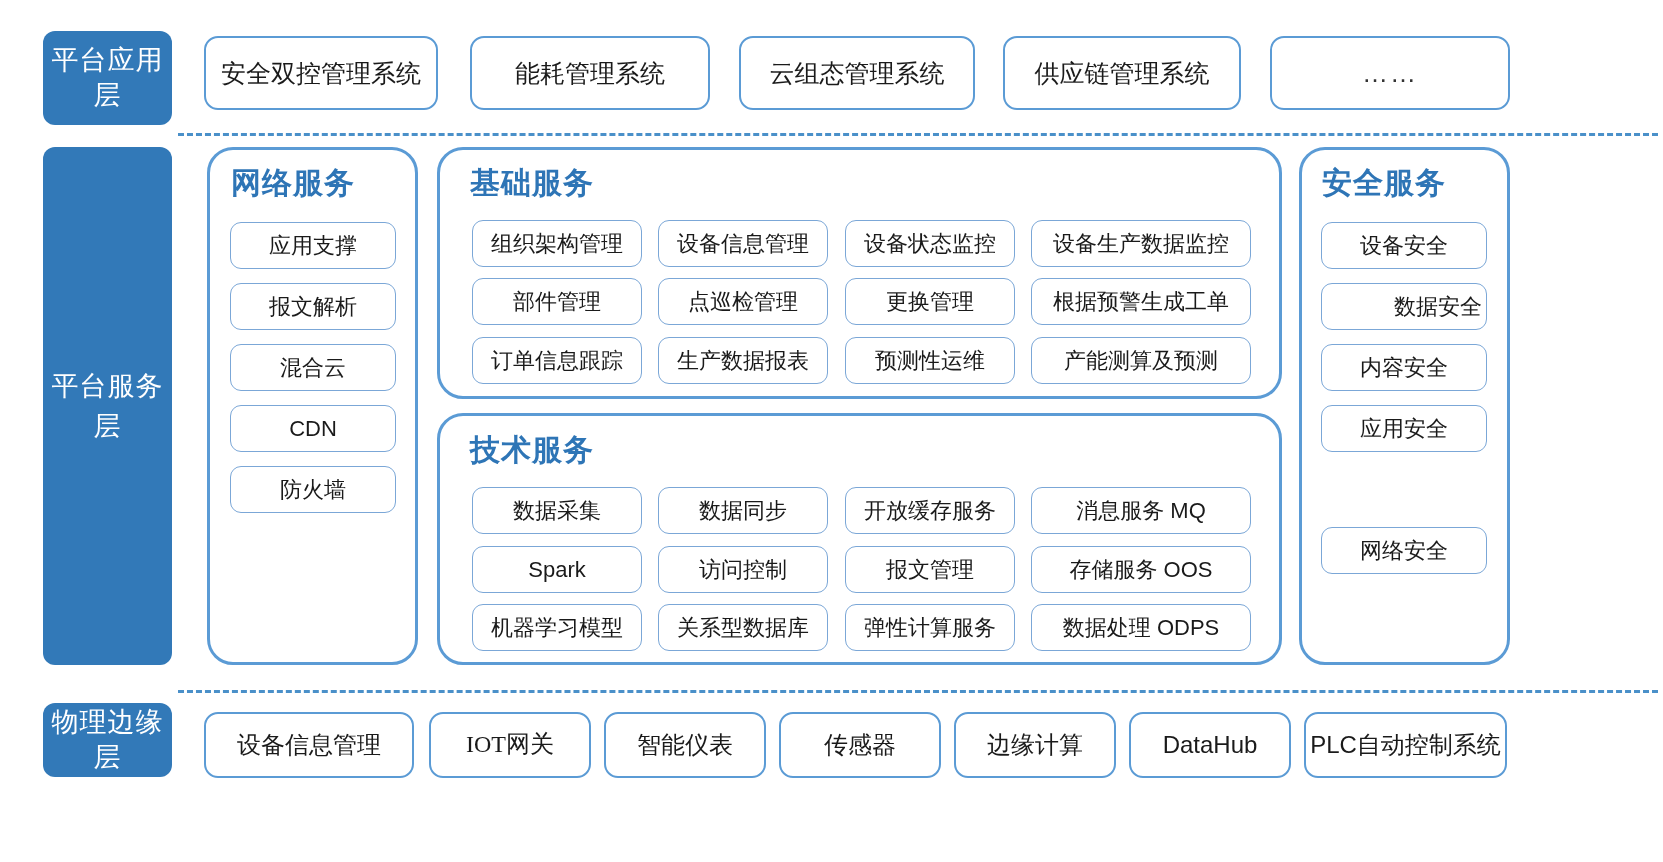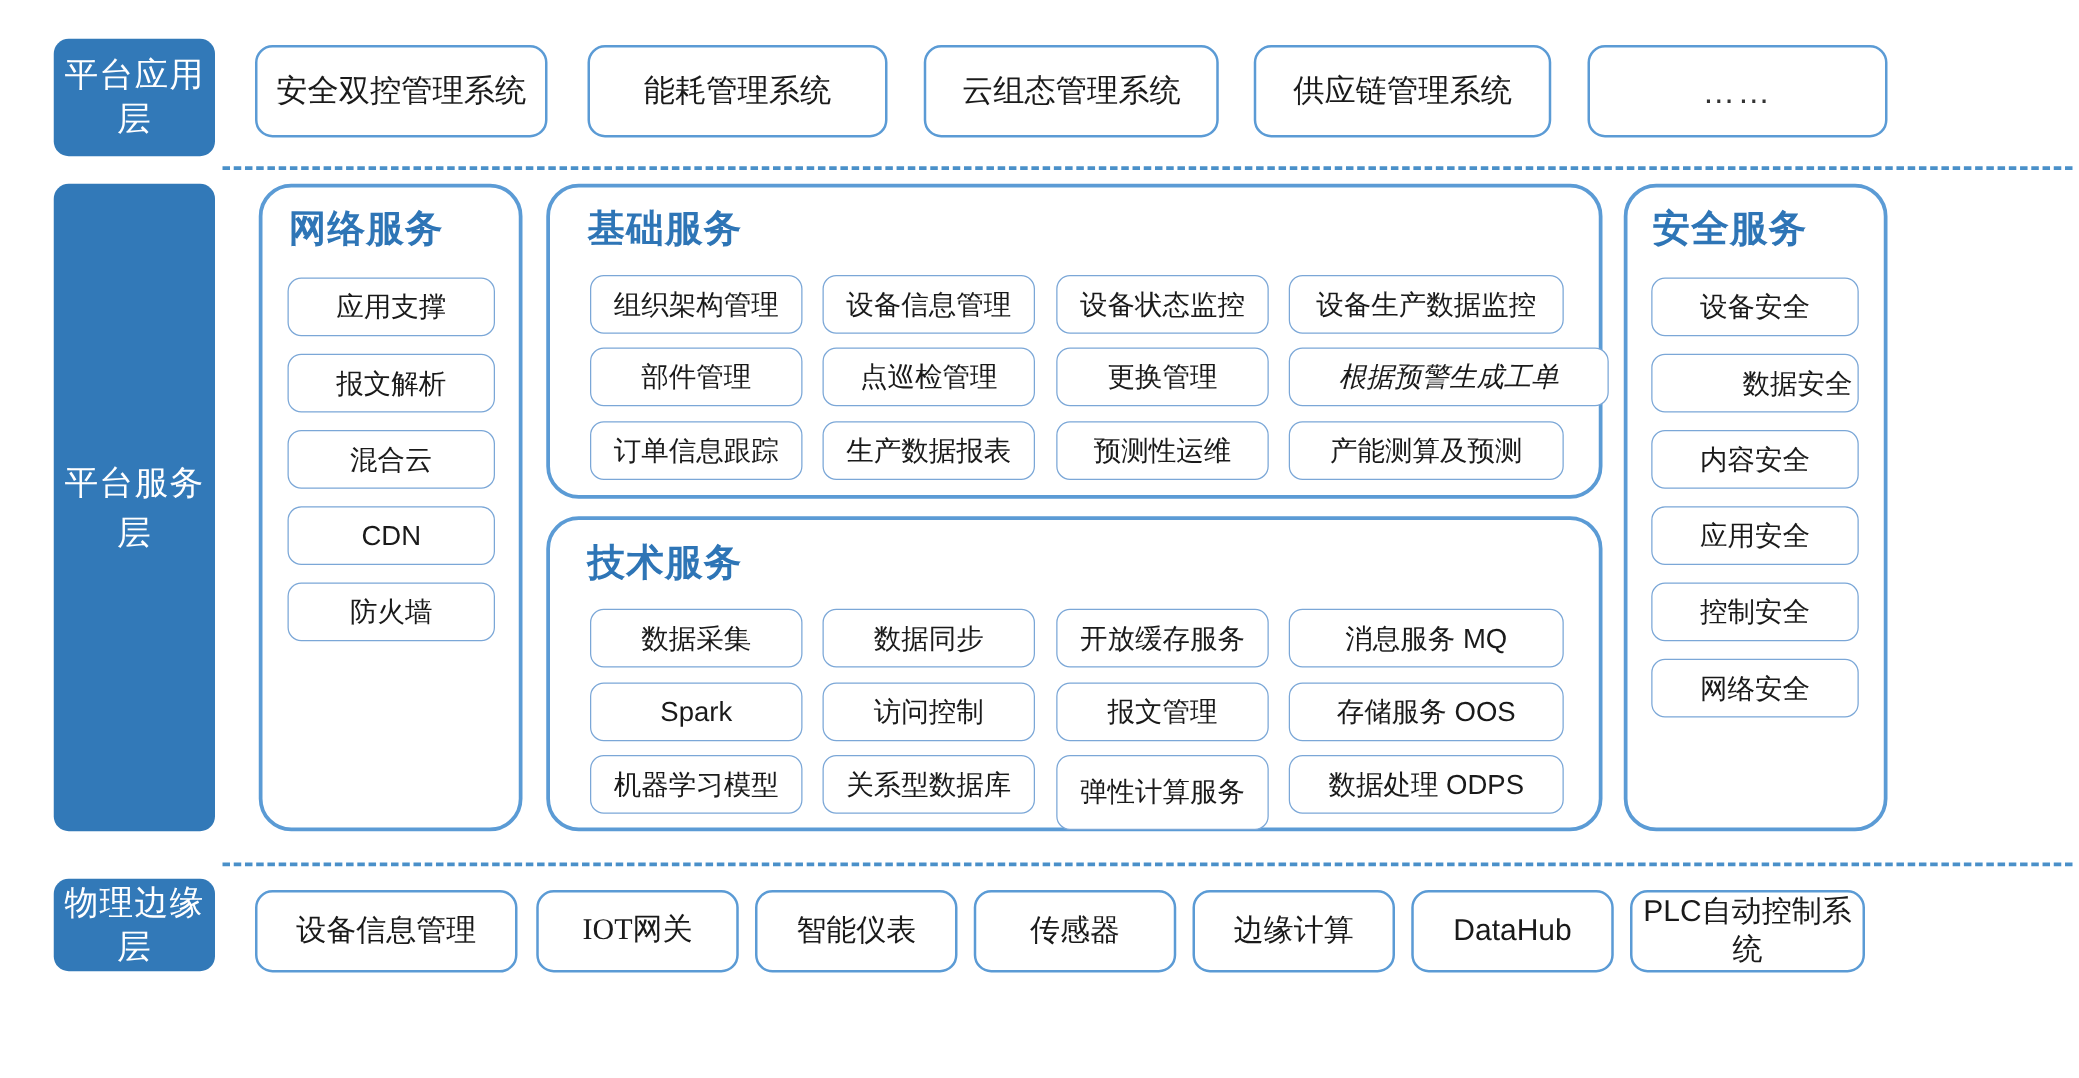--- a/index.html
+++ b/index.html
@@ -150,21 +150,21 @@
 
   <div class="pill" style="left:472px;top:278px;width:170px;height:47px;">
     <span>部件管理</span>
   </div>
   <div class="pill" style="left:658px;top:278px;width:170px;height:47px;">
     <span>点巡检管理</span>
   </div>
   <div class="pill" style="left:845px;top:278px;width:170px;height:47px;">
     <span>更换管理</span>
   </div>
-  <div class="pill" style="left:1031px;top:278px;width:256px;height:47px;font-style:italic;">
+  <div class="pill" style="left:1031px;top:278px;width:220px;height:47px;">
     <span>根据预警生成工单</span>
   </div>
 
   <div class="pill" style="left:472px;top:337px;width:170px;height:47px;">
     <span>订单信息跟踪</span>
   </div>
   <div class="pill" style="left:658px;top:337px;width:170px;height:47px;">
     <span>生产数据报表</span>
   </div>
   <div class="pill" style="left:845px;top:337px;width:170px;height:47px;">
@@ -202,21 +202,21 @@
   <div class="pill" style="left:1031px;top:546px;width:220px;height:47px;">
     <span>存储服务 OOS</span>
   </div>
 
   <div class="pill" style="left:472px;top:604px;width:170px;height:47px;">
     <span>机器学习模型</span>
   </div>
   <div class="pill" style="left:658px;top:604px;width:170px;height:47px;">
     <span>关系型数据库</span>
   </div>
-  <div class="pill" style="left:845px;top:604px;width:170px;height:60px;">
+  <div class="pill" style="left:845px;top:604px;width:170px;height:47px;">
     <span>弹性计算服务</span>
   </div>
   <div class="pill" style="left:1031px;top:604px;width:220px;height:47px;">
     <span>数据处理 ODPS</span>
   </div>
 
   <div class="panel" style="left:1299px;top:147px;width:211px;height:518px;"></div>
   <div class="panel-title" style="left:1322px;top:163px;">安全服务</div>
 
   <div class="pill" style="left:1321px;top:222px;width:166px;height:47px;">
@@ -224,23 +224,20 @@
   </div>
   <div class="pill" style="left:1321px;top:283px;width:166px;height:47px;justify-content:flex-end;">
     <span>数据安全</span>
   </div>
   <div class="pill" style="left:1321px;top:344px;width:166px;height:47px;">
     <span>内容安全</span>
   </div>
   <div class="pill" style="left:1321px;top:405px;width:166px;height:47px;">
     <span>应用安全</span>
   </div>
-  <div class="pill" style="left:1321px;top:466px;width:166px;height:47px;">
-    <span>控制安全</span>
-  </div>
   <div class="pill" style="left:1321px;top:527px;width:166px;height:47px;">
     <span>网络安全</span>
   </div>
 
   <div class="divider" style="left:178px;top:690px;width:1480px;"></div>
 
   <div class="layer-chip" style="left:43px;top:703px;width:129px;height:74px;">
     <span>物理边缘层</span>
   </div>
 
@@ -255,17 +252,17 @@
   </div>
   <div class="pill edge" style="left:779px;top:712px;width:162px;height:66px;">
     <span>传感器</span>
   </div>
   <div class="pill edge" style="left:954px;top:712px;width:162px;height:66px;">
     <span>边缘计算</span>
   </div>
   <div class="pill edge" style="left:1129px;top:712px;width:162px;height:66px;">
     <span>DataHub</span>
   </div>
-  <div class="pill edge wrap" style="left:1304px;top:712px;width:188px;height:66px;justify-content:flex-end;">
+  <div class="pill edge wrap" style="left:1304px;top:712px;width:203px;height:66px;">
     <span>PLC自动控制系统</span>
   </div>
 
 </div>
 
 </body></html>

